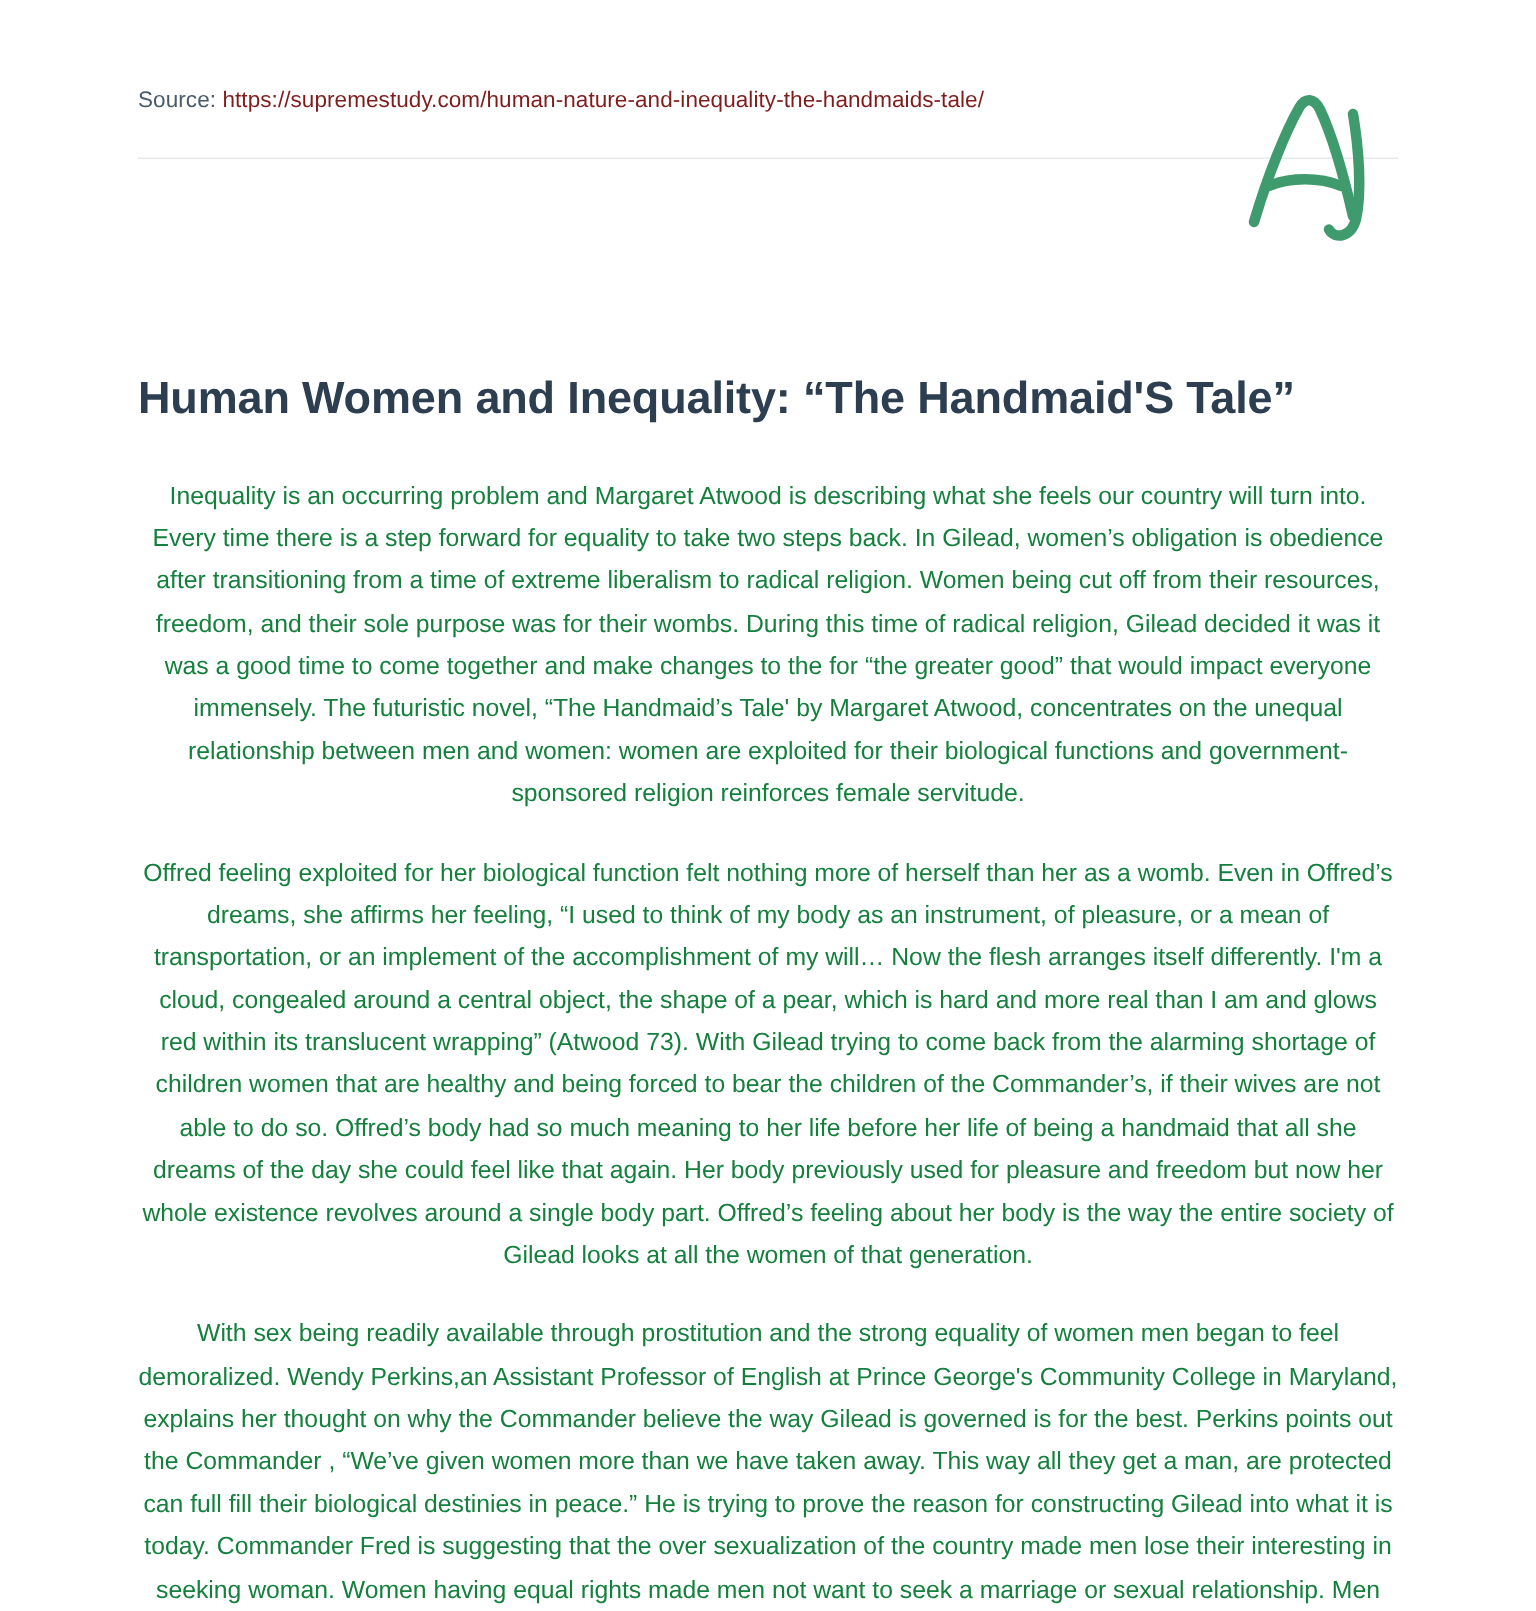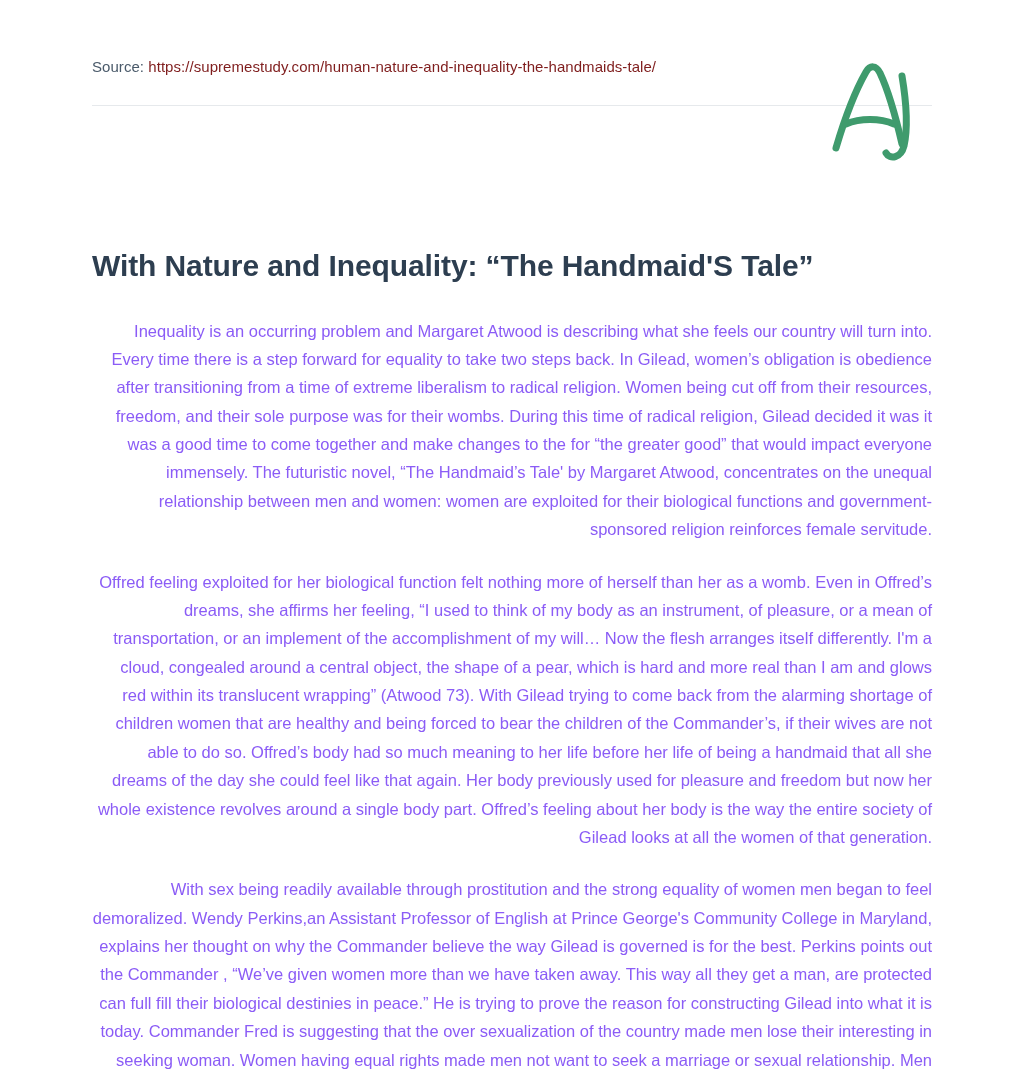--- a/index.html
+++ b/index.html
@@ -74,23 +74,23 @@
     font-size: 30px;
     line-height: 1.35;
     font-weight: 700;
     color: #2d3e50;
     margin: 56px 0 30px 0;
     letter-spacing: -0.1px;
   }
   p.para {
     font-size: 16.5px;
     line-height: 1.72;
-    color: #8b5cf6;
+    color: #15803d;
     margin: 0 0 24px 0;
-    text-align: right;
+    text-align: center;
   }
   p.para:last-child {
     margin-bottom: 0;
   }
 </style>
 </head>
 <body>
 
 <div class="page">
 
@@ -106,21 +106,21 @@
         <path d="M28 92 C38 58, 50 30, 58 16 C62 9, 68 9, 72 17 C80 34, 88 62, 94 88" fill="none" stroke="#3f9b6d" stroke-width="7" stroke-linecap="round" stroke-linejoin="round"></path>
         <path d="M38 68 C52 62, 72 62, 86 68" fill="none" stroke="#3f9b6d" stroke-width="7" stroke-linecap="round"></path>
         <path d="M94 20 C98 44, 100 72, 96 90 C93 102, 82 104, 78 97" fill="none" stroke="#3f9b6d" stroke-width="7" stroke-linecap="round" stroke-linejoin="round"></path>
       </svg>
     </div>
 
     <div class="divider"></div>
   </div>
 
   <div class="content">
-    <h1 class="title">With Nature and Inequality: “The Handmaid'S Tale”</h1>
+    <h1 class="title">Human Women and Inequality: “The Handmaid'S Tale”</h1>
 
     <p class="para">Inequality is an occurring problem and Margaret Atwood is describing what she feels our country will turn into. Every time there is a step forward for equality to take two steps back. In Gilead, women’s obligation is obedience after transitioning from a time of extreme liberalism to radical religion. Women being cut off from their resources, freedom, and their sole purpose was for their wombs. During this time of radical religion, Gilead decided it was it was a good time to come together and make changes to the for “the greater good” that would impact everyone immensely. The futuristic novel, “The Handmaid’s Tale' by Margaret Atwood, concentrates on the unequal relationship between men and women: women are exploited for their biological functions and government-sponsored religion reinforces female servitude.</p>
     <p class="para">Offred feeling exploited for her biological function felt nothing more of herself than her as a womb. Even in Offred’s dreams, she affirms her feeling, “I used to think of my body as an instrument, of pleasure, or a mean of transportation, or an implement of the accomplishment of my will… Now the flesh arranges itself differently. I'm a cloud, congealed around a central object, the shape of a pear, which is hard and more real than I am and glows red within its translucent wrapping” (Atwood 73). With Gilead trying to come back from the alarming shortage of children women that are healthy and being forced to bear the children of the Commander’s, if their wives are not able to do so. Offred’s body had so much meaning to her life before her life of being a handmaid that all she dreams of the day she could feel like that again. Her body previously used for pleasure and freedom but now her whole existence revolves around a single body part. Offred’s feeling about her body is the way the entire society of Gilead looks at all the women of that generation.</p>
     <p class="para">With sex being readily available through prostitution and the strong equality of women men began to feel demoralized. Wendy Perkins,an Assistant Professor of English at Prince George's Community College in Maryland, explains her thought on why the Commander believe the way Gilead is governed is for the best. Perkins points out the Commander , “We’ve given women more than we have taken away. This way all they get a man, are protected can full fill their biological destinies in peace.” He is trying to prove the reason for constructing Gilead into what it is today. Commander Fred is suggesting that the over sexualization of the country made men lose their interesting in seeking woman. Women having equal rights made men not want to seek a marriage or sexual relationship. Men feeling demoralized by strong women made them rethink their thoughts on sex, marriage, and life.</p>
 
   </div>
 
 </div>
 
 </body></html>

